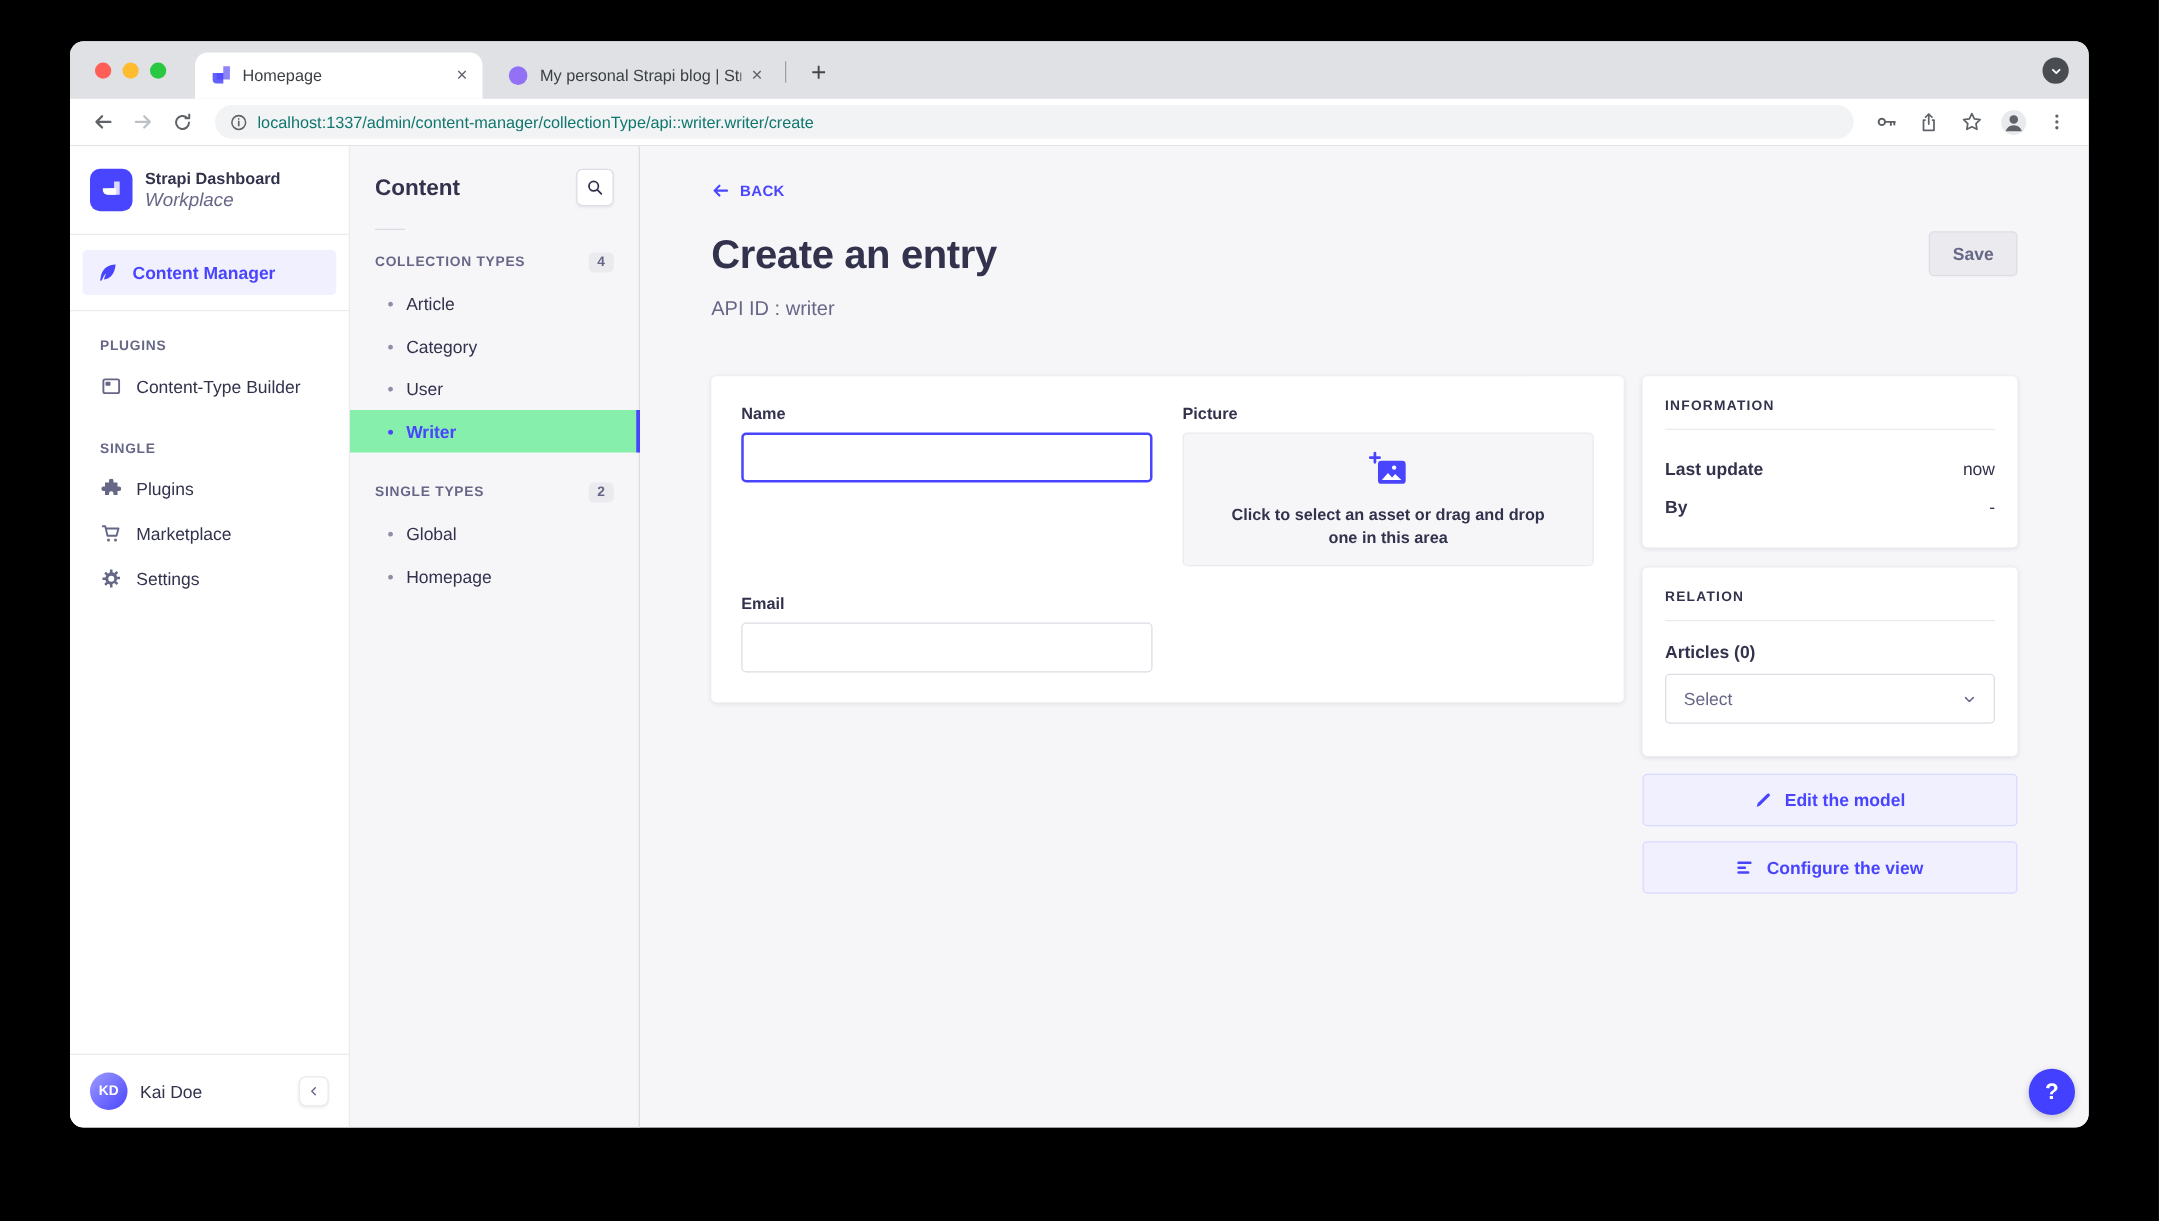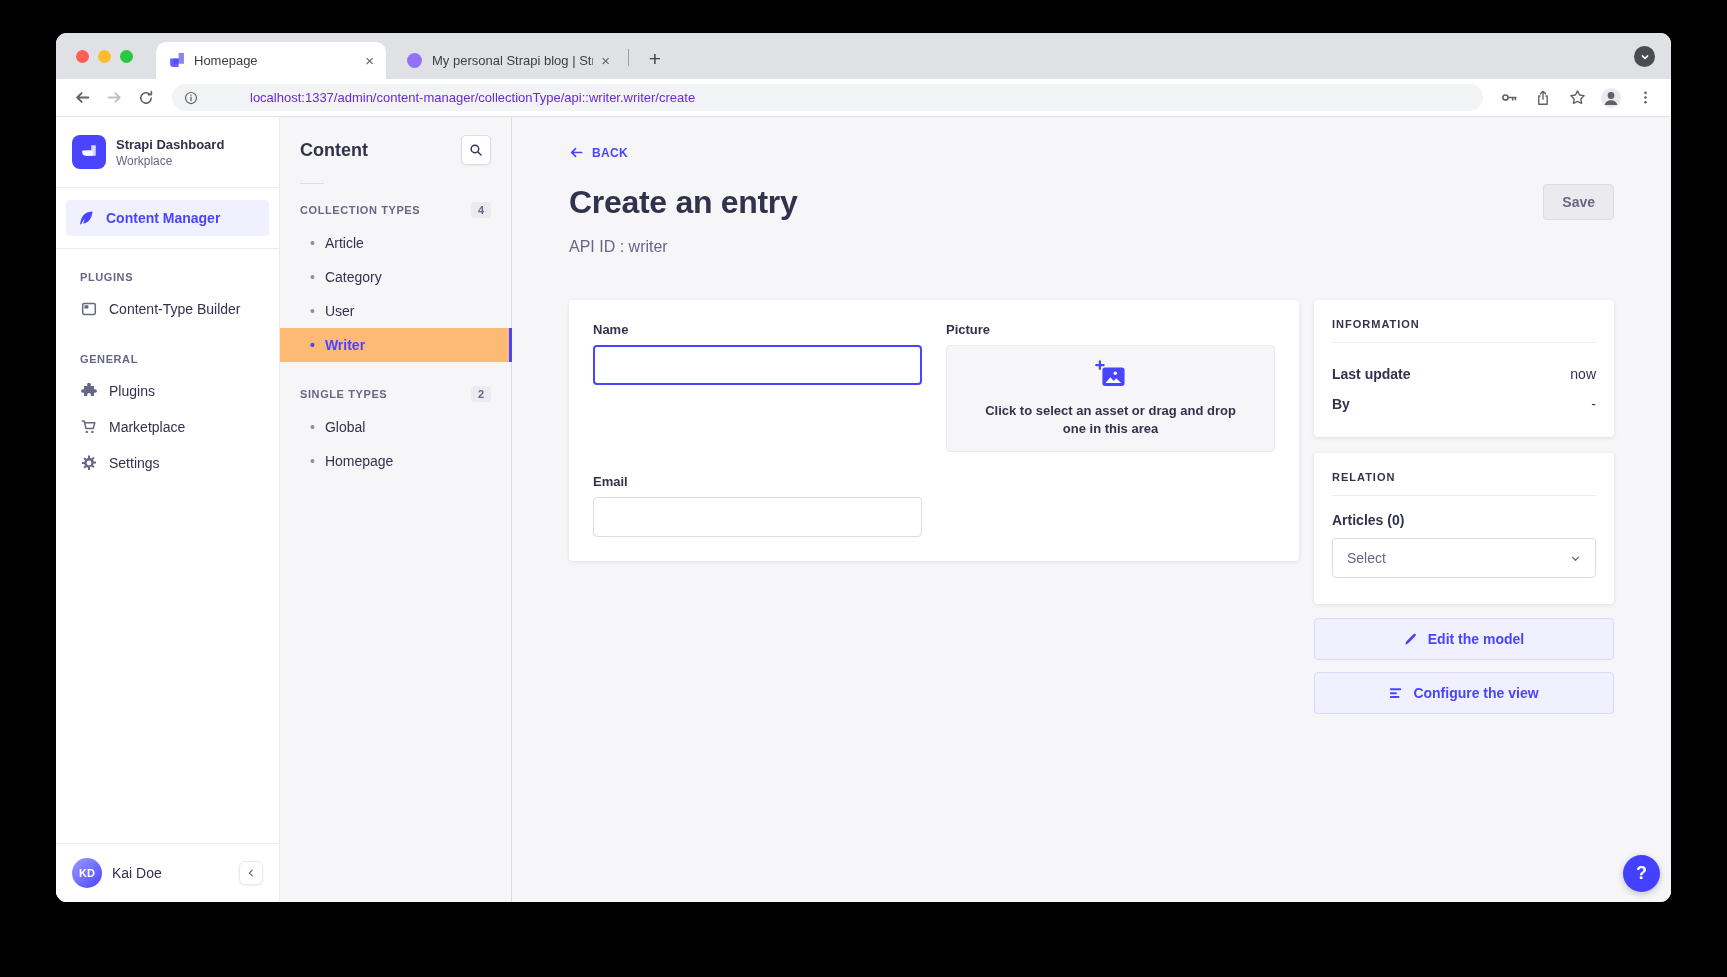--- a/index.html
+++ b/index.html
@@ -19,33 +19,33 @@
   .tab .title { flex:1; white-space:nowrap; overflow:hidden; }
   .tab .close { margin-left:8px; color:#5f6368; font-size:15px; line-height:1; cursor:default; }
   .tab-divider { position:absolute; left:572px; top:16px; width:1px; height:17px; background:#9aa0a6; }
   .newtab { position:absolute; left:584px; top:11px; width:30px; height:30px; display:flex; align-items:center; justify-content:center; font-size:21px; color:#44474a; border-radius:50%; }
   .strip-chevron { position:absolute; right:16px; top:13px; width:21px; height:21px; border-radius:50%; background:#494c50; display:flex; align-items:center; justify-content:center; }
 
   .toolbar { height:38px; background:#fff; border-bottom:1px solid #e2e3e5; display:flex; align-items:center; padding:0 12px; gap:4px; flex:none; }
   .navbtn { width:28px; height:28px; display:flex; align-items:center; justify-content:center; color:#5f6368; }
   .navbtn.disabled { color:#bdc1c6; }
   .omnibox { flex:1; height:27px; margin:0 8px; background:#f1f3f4; border-radius:14px; display:flex; align-items:center; padding:0 12px; gap:8px; }
-  .omnibox .url { font-size:13px; color:#6d28d9; white-space:nowrap; overflow:hidden;margin-left:44px; }
+  .omnibox .url { font-size:13px; color:#0f766e; white-space:nowrap; overflow:hidden; }
   .toolbar-right { display:flex; align-items:center; gap:6px; }
   .tbicon { width:28px; height:28px; display:flex; align-items:center; justify-content:center; color:#5f6368; }
 
   
   .app { flex:1; display:flex; background:#f6f6f9; min-height:0; position:relative; }
 
   
   .sidebar { width:224px; background:#fff; border-right:1px solid #eaeaef; display:flex; flex-direction:column; flex:none; }
   .brand { display:flex; align-items:center; gap:10px; padding:18px 16px; border-bottom:1px solid #eaeaef; }
   .brand-logo { width:34px; height:34px; border-radius:8px; background:#4945ff; display:flex; align-items:center; justify-content:center; flex:none; }
   .brand-title { font-size:13px; font-weight:bold; color:#32324d; }
-  .brand-sub { font-size:12px; color:#666687; margin-top:2px; }
+  .brand-sub { font-size:15px; color:#666687; margin-top:2px;font-style:italic; }
   .nav-main-wrap { padding:12px 10px; border-bottom:1px solid #eaeaef; }
   .nav-item { display:flex; align-items:center; gap:12px; padding:10px 12px; border-radius:4px; font-size:14px; color:#32324d; }
   .nav-item .ico { color:#8e8ea9; display:flex; }
   .nav-item.active { background:#f0f0ff; color:#4945ff; font-weight:bold; }
   .nav-item.active .ico { color:#4945ff; }
   .side-section { padding:16px 0 4px; }
   .side-label { font-size:11px; font-weight:bold; letter-spacing:.6px; color:#666687; padding:6px 24px 8px; }
   .side-item { display:flex; align-items:center; gap:12px; padding:10px 24px; font-size:14px; color:#32324d; }
   .side-item .ico { color:#666687; display:flex; width:17px; justify-content:center; }
   .side-user { margin-top:auto; border-top:1px solid #eaeaef; display:flex; align-items:center; gap:10px; padding:14px 16px; }
@@ -57,21 +57,21 @@
   .ct-panel { width:232px; background:#f6f6f9; border-right:1px solid #dcdce4; padding-top:18px; flex:none; }
   .ct-head { display:flex; align-items:center; justify-content:space-between; padding:0 20px; }
   .ct-title { font-size:18px; font-weight:bold; color:#32324d; }
   .search-btn { width:30px; height:30px; background:#fff; border:1px solid #dcdce4; border-radius:5px; display:flex; align-items:center; justify-content:center; color:#32324d; box-shadow:0 1px 2px rgba(33,33,52,.06); }
   .mini-divider { width:24px; height:1px; background:#dcdce4; margin:18px 20px 10px; }
   .ct-group-label { display:flex; align-items:center; padding:8px 20px; }
   .ct-group-label .lbl { font-size:11px; font-weight:bold; letter-spacing:.6px; color:#666687; }
   .badge { margin-left:auto; background:#eaeaef; color:#666687; font-size:11px; font-weight:bold; padding:2px 7px; border-radius:4px; }
   .ct-item { position:relative; display:flex; align-items:center; gap:10px; padding:9px 20px 9px 30px; font-size:14px; color:#32324d; }
   .ct-item .bullet::before { content:"•"; color:#8e8ea9; font-size:14px; }
-  .ct-item.active { background:#fdba74; color:#4945ff; font-weight:bold; }
+  .ct-item.active { background:#86efac; color:#4945ff; font-weight:bold; }
   .ct-item.active .bullet::before { color:#4945ff; }
   .ct-item.active::after { content:""; position:absolute; right:-1px; top:0; bottom:0; width:3px; background:#4945ff; }
   .ct-gap { height:16px; }
 
   
   .main { flex:1; padding:28px 57px 0; position:relative; min-width:0; }
   .back-link { display:inline-flex; align-items:center; gap:8px; color:#4945ff; font-size:12px; font-weight:bold; letter-spacing:.3px; }
   .head-row { display:flex; align-items:flex-start; justify-content:space-between; margin-top:20px; }
   .page-title { font-size:32px; font-weight:bold; color:#32324d; letter-spacing:-.3px; }
   .page-sub { font-size:16px; color:#666687; margin-top:17px; }
@@ -234,21 +234,21 @@
             <svg width="16" height="16" viewBox="0 0 16 16">
                 <rect x="1.7" y="2.5" width="12.6" height="11" rx="1.4" stroke="currentColor" stroke-width="1.5" fill="none"></rect>
                 <rect x="3.4" y="4.3" width="4" height="3.2" rx=".6" fill="currentColor"></rect>
               </svg>
           </span>
           <span>Content-Type Builder</span>
         </div>
       </div>
 
       <div class="side-section">
-        <div class="side-label">GENERAL</div>
+        <div class="side-label">SINGLE</div>
         <div class="side-item">
           <span class="ico">
             <svg width="16" height="16" viewBox="0 0 16 16">
                 <path fill="currentColor" d="M6.2 1.6a1.8 1.8 0 013.6 0V3h3.2v3.2h1.2a1.8 1.8 0 010 3.6H13V13H9.8v-1.2a1.8 1.8 0 00-3.6 0V13H3V9.8H1.8a1.8 1.8 0 010-3.6H3V3h3.2z"></path>
               </svg>
           </span>
           <span>Plugins</span>
         </div>
         <div class="side-item">
           <span class="ico">

